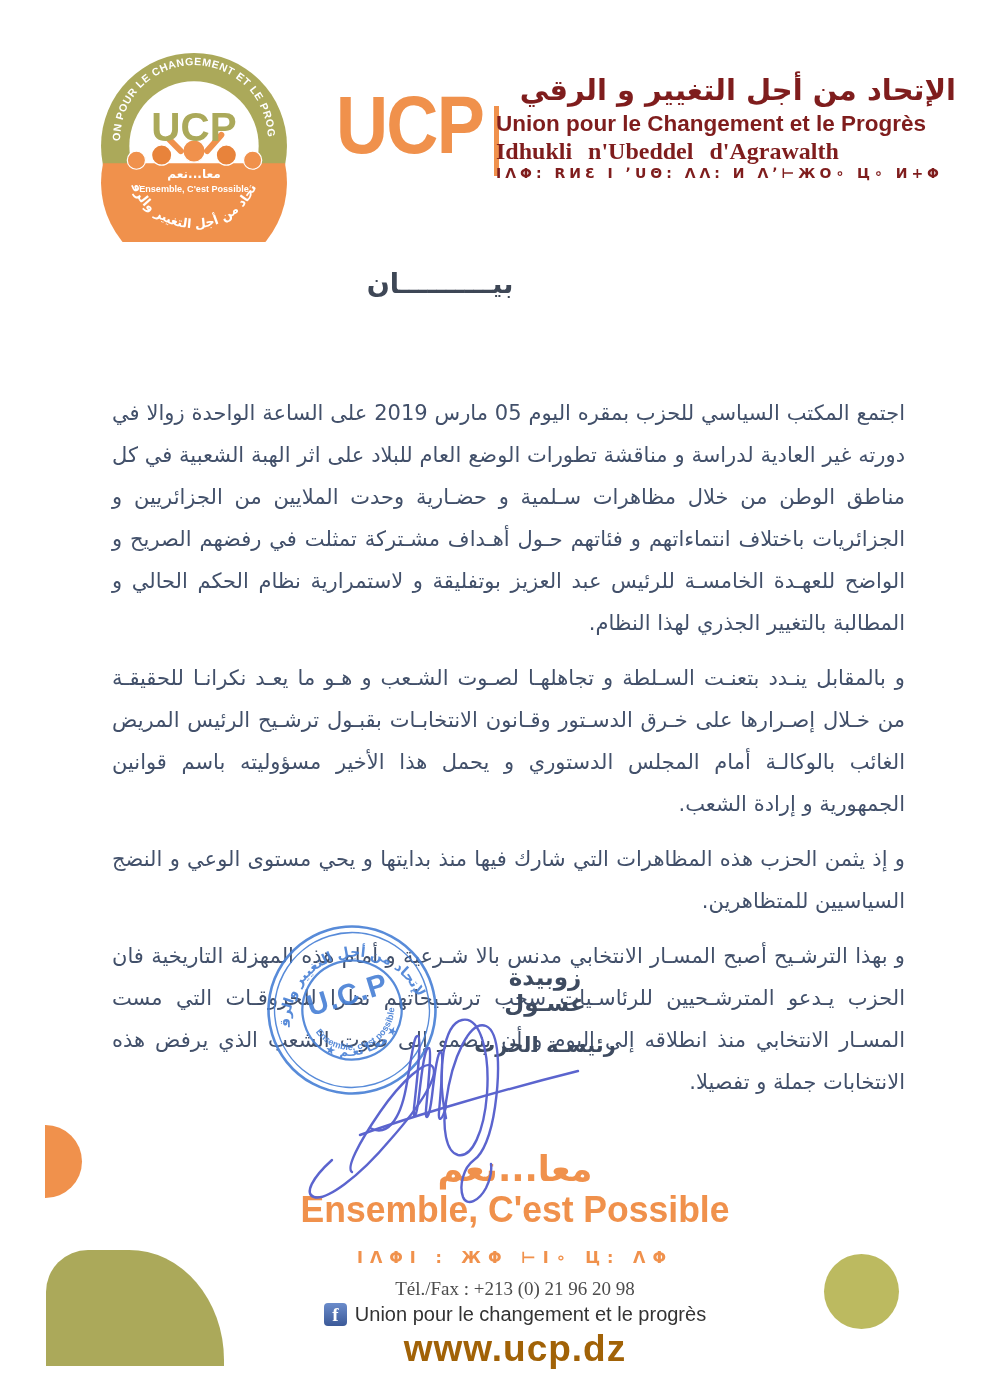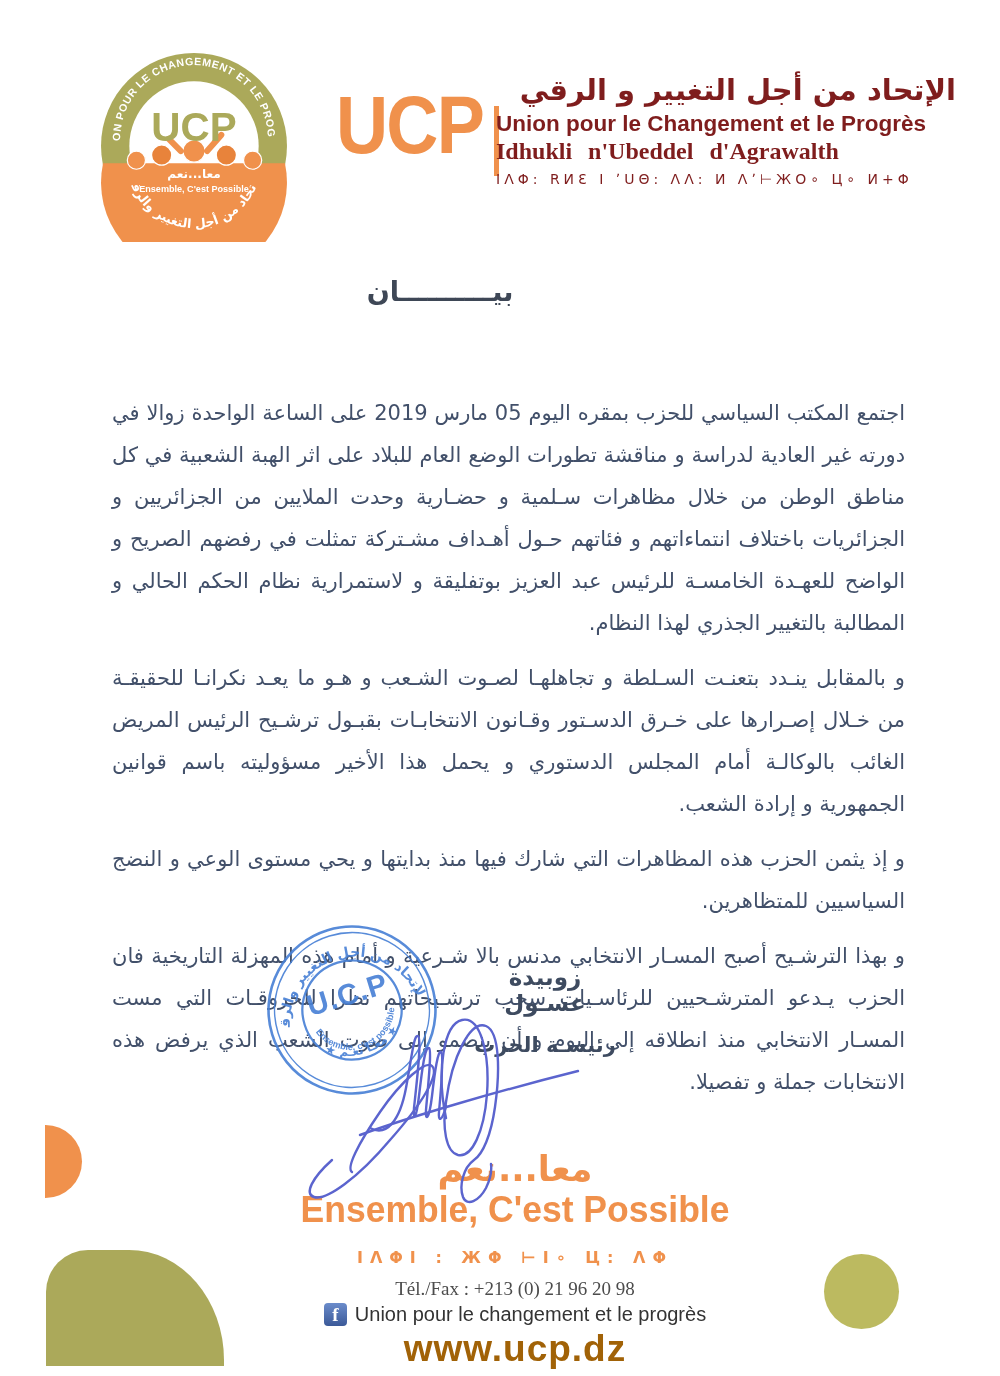--- a/index.html
+++ b/index.html
@@ -15,24 +15,24 @@
     position:absolute; left:336px; top:84px;
     font-size:82px; font-weight:bold; color:#F0914C;
     letter-spacing:-2px; transform:scaleX(0.88); transform-origin:left top;
     font-family:"Liberation Sans", sans-serif; line-height:1;
   }
   #header-divider { position:absolute; left:494px; top:106px; width:5px; height:70px; background:#F0914C; }
   #header-block { position:absolute; left:496px; top:72px; width:460px; color:#7f1d1d; }
   #header-title-ar { font-size:29px; font-weight:bold; direction:rtl; line-height:1.3; }
   #header-title-fr { font-size:22.5px; font-weight:bold; font-family:"Liberation Sans", sans-serif; margin-top:1px; }
   #header-title-ber { font-size:24px; font-weight:bold; font-family:"Liberation Serif", serif; word-spacing:10px; margin-top:1px; }
-  #header-tifinagh { font-size:14px; font-weight:normal; letter-spacing:4px; margin-top:6px; }
+  #header-tifinagh { font-size:14px; font-weight:bold; letter-spacing:4px; margin-top:0; }
   
   #doc-title {
-    position:absolute; left:0; top:276px; width:880px; text-align:center;
+    position:absolute; left:0; top:268px; width:880px; text-align:center;
     font-size:27px; font-weight:bold; color:#3E4756; direction:rtl;
   }
   #body-text {
     position:absolute; left:112px; right:95px; top:392px;
     direction:rtl; text-align:justify;
     font-size:21px; line-height:42px; color:#42506A;
   }
   #body-text p { margin:0 0 13px 0; }
   
   #stamp { position:absolute; left:252px; top:910px; width:200px; height:200px; opacity:0.92; z-index:2; }

